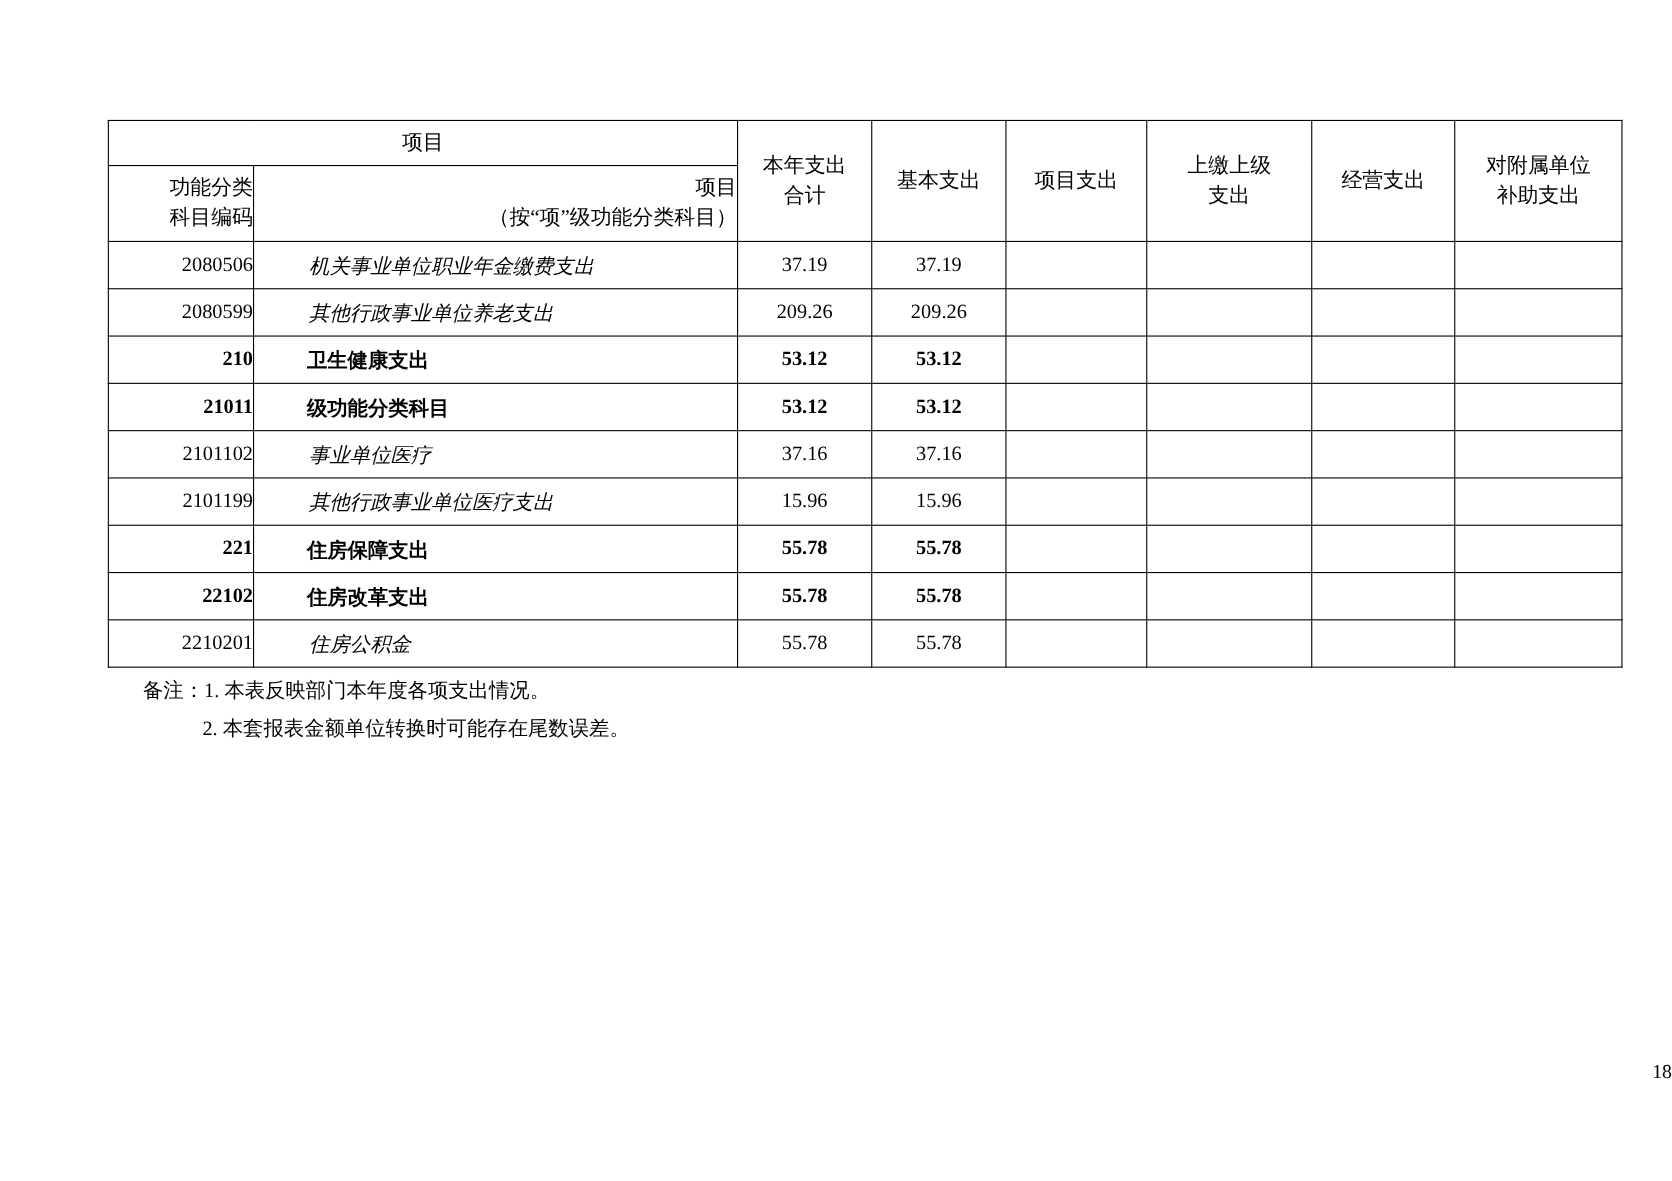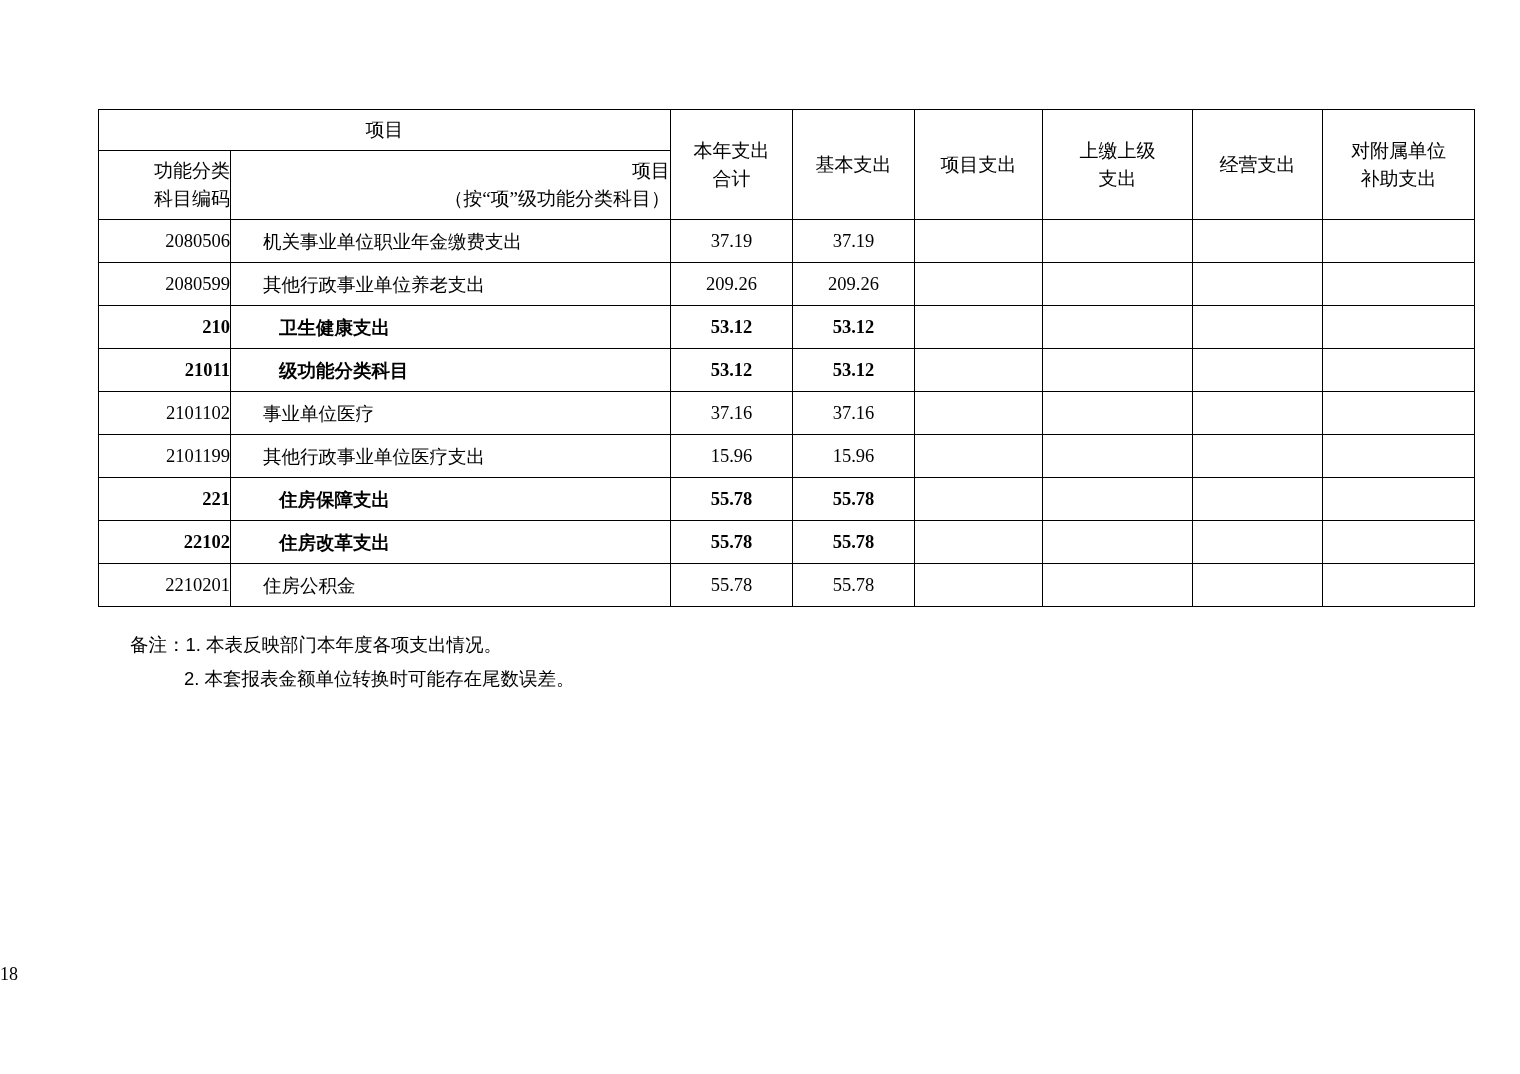--- a/index.html
+++ b/index.html
@@ -70,52 +70,53 @@
     text-align: right;
     font-size: 18.5px;
     padding: 4px 2px;
   }
   td.name {
     text-align: left;
     padding-left: 32px;
     font-size: 18.5px;
   }
   td.name.indent2 {
-    padding-left: 32px;
+    padding-left: 50px;
+    font-style: italic;
   }
   td.num {
     text-align: center;
     padding-right: 14px;
     font-size: 18.5px;
   }
   td.blank { }
   tr.bold td {
     font-weight: bold;
   }
   tr.bold td.name {
     padding-left: 48px;
   }
   .notes {
     position: absolute;
     left: 130px;
-    top: 616px;
+    top: 600px;
     font-size: 18.5px;
     line-height: 1.85;
-    font-family: Liberation Sans, sans-serif;
+    font-family: Liberation Serif, serif;
   }
   .notes .line2 {
     padding-left: 54px;
     text-align: right;
   }
   .page-number {
     position: absolute;
     left: 0;
     right: 0;
     top: 952px;
-    text-align: left;
+    text-align: right;
     font-size: 18px;
   }
 </style>
 </head>
 <body>
 
 <div class="page">
 
   <div class="table-wrap">
     <table class="report">

